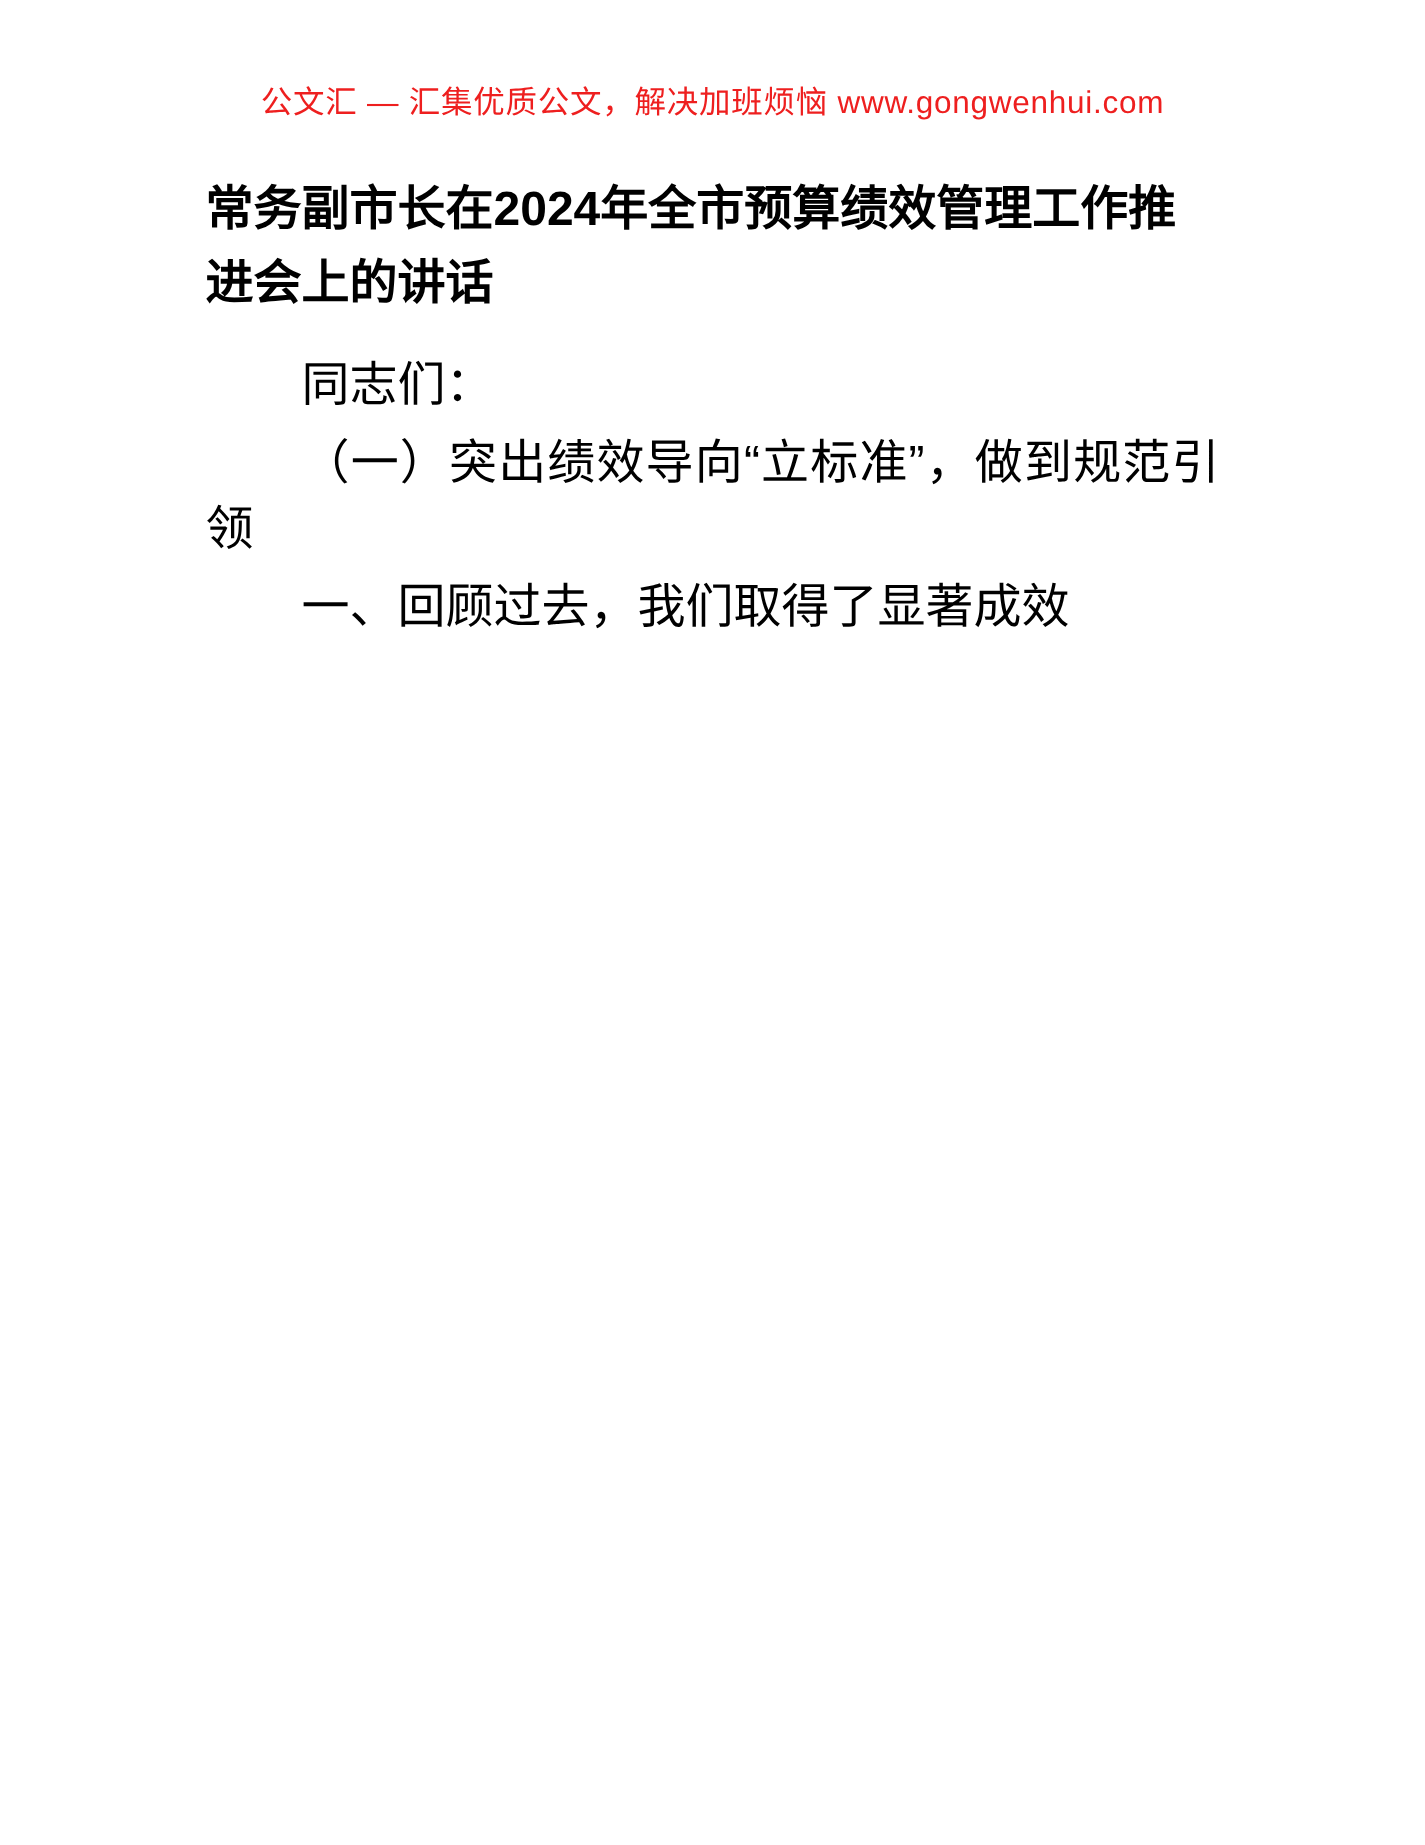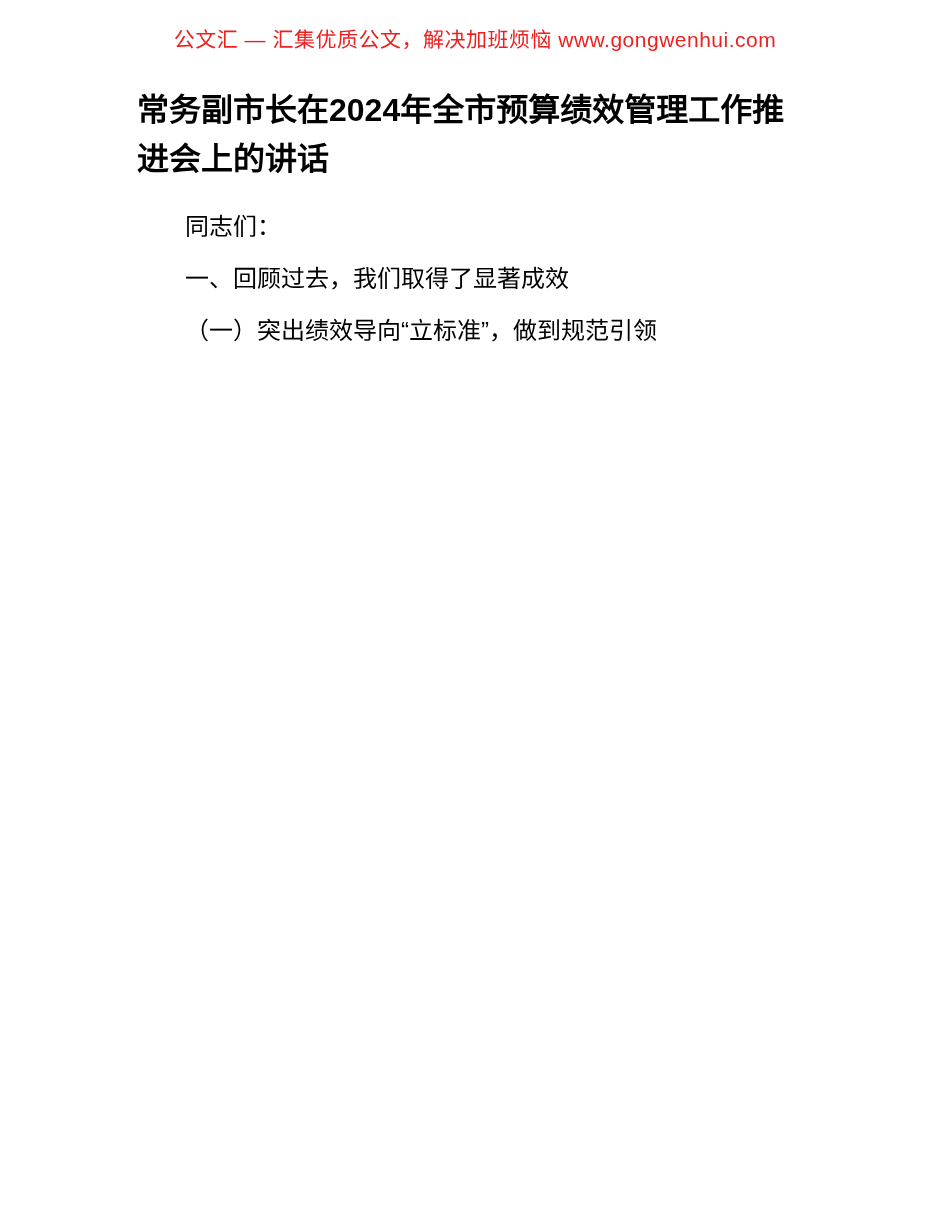--- a/index.html
+++ b/index.html
@@ -11,39 +11,39 @@
     position: relative;
     width: 950px;
     height: 1230px;
     margin: 0 auto;
     background: #ffffff;
     overflow: hidden;
     font-family: "Liberation Sans", "DejaVu Sans", sans-serif;
     color: #000000;
   }
   .site-watermark {
-    padding-top: 26px;
+    padding-top: 55px;
     text-align: center;
     font-size: 21px;
     line-height: 27px;
     font-weight: 400;
     letter-spacing: 0.5px;
     color: #ee1f1f;
     white-space: nowrap;
   }
   .doc-title {
     margin: 33px 137px 0 137px;
     font-size: 32px;
     font-weight: 700;
     line-height: 49px;
     color: #000000;
   }
   .doc-body {
     margin: 21px 137px 0 137px;
-    font-size: 24px;
+    font-size: 32px;
     line-height: 44px;
     text-align: justify;
     color: #000000;
   }
   .doc-body p {
     margin: 0 0 8px 0;
     text-indent: 2em;
     word-break: break-all;
   }
   .doc-body p.heading {
@@ -57,20 +57,20 @@
 
   <div class="site-watermark">公文汇 — 汇集优质公文，解决加班烦恼 www.gongwenhui.com</div>
 
   <h1 class="doc-title">常务副市长在2024年全市预算绩效管理工作推进会上的讲话</h1>
 
   <div class="doc-body">
 
     <p>同志们：</p>
 
 
+    <p class="heading">（一）突出绩效导向“立标准”，做到规范引领</p>
+
     <p class="heading">一、回顾过去，我们取得了显著成效</p>
-
-    <p class="heading">（一）突出绩效导向“立标准”，做到规范引领</p>
 
 
   </div>
 
 </div>
 
 </body></html>

